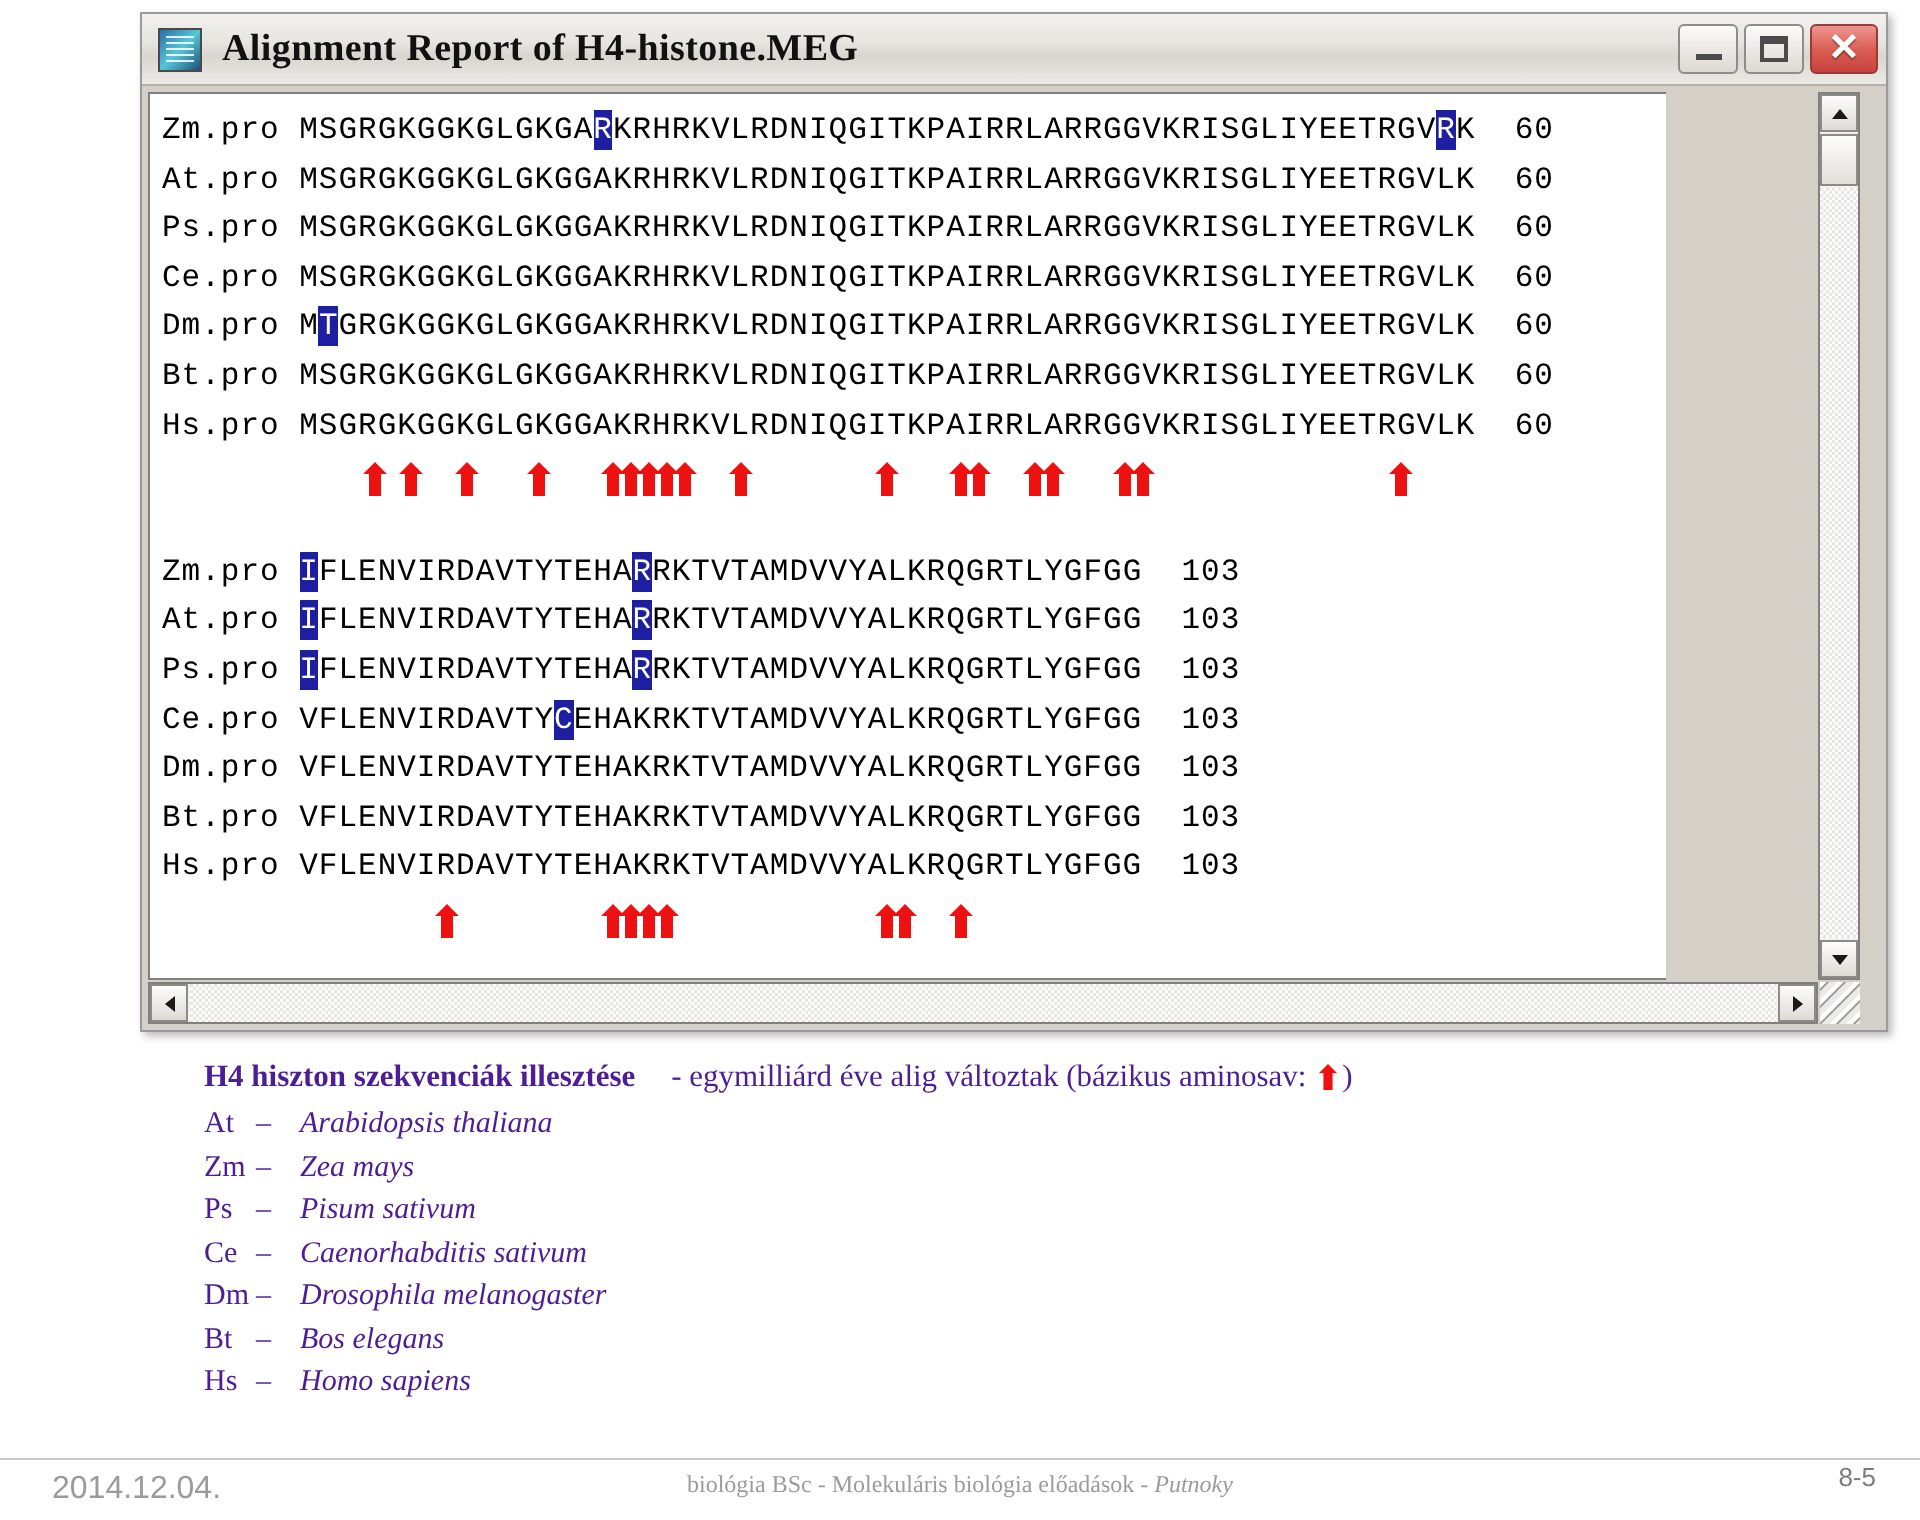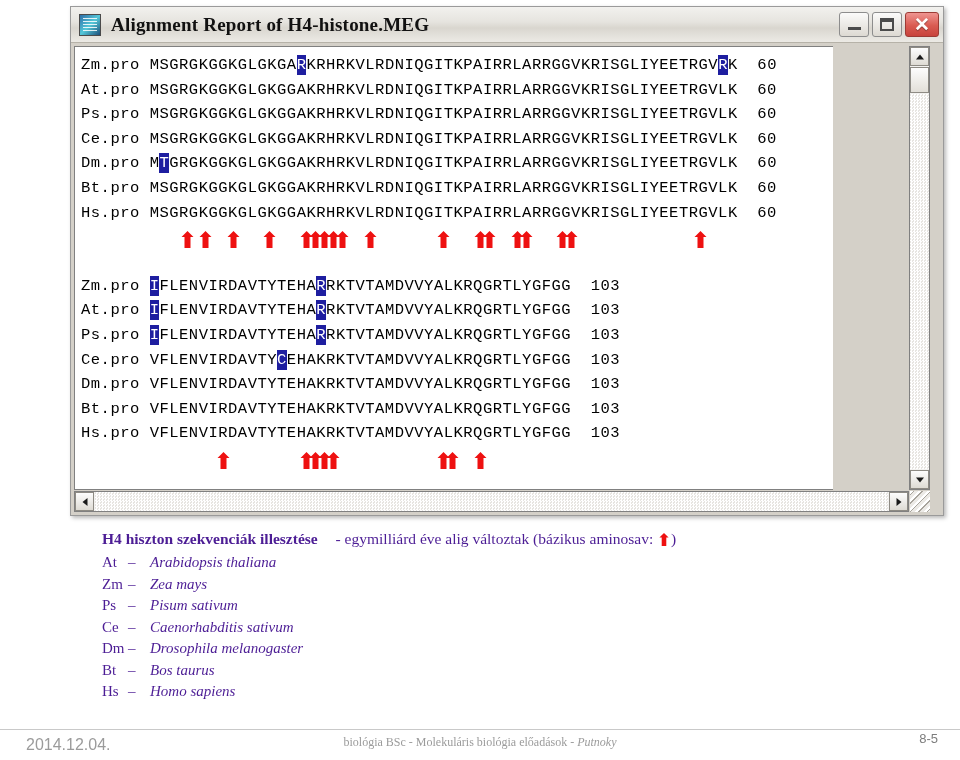--- a/index.html
+++ b/index.html
@@ -463,21 +463,21 @@
       <span style="display:inline-block;width:14px;"></span><span class="reg">- egymilliárd éve alig változtak  (bázikus aminosav: </span><span class="inline-arrow"><svg width="12" height="13" viewBox="0 0 13 17">
             <polygon points="6.5,0 12.5,6 9.5,6 9.5,17 3.5,17 3.5,6 0.5,6" fill="#ee1111"></polygon>
           </svg></span><span class="reg">)</span>
     </div>
     <div id="species-list">
         <div class="species-row"><span class="sp-code">At</span><span class="sp-dash">–</span><span class="sp-name">Arabidopsis thaliana</span></div>
         <div class="species-row"><span class="sp-code">Zm</span><span class="sp-dash">–</span><span class="sp-name">Zea mays</span></div>
         <div class="species-row"><span class="sp-code">Ps</span><span class="sp-dash">–</span><span class="sp-name">Pisum sativum</span></div>
         <div class="species-row"><span class="sp-code">Ce</span><span class="sp-dash">–</span><span class="sp-name">Caenorhabditis sativum</span></div>
         <div class="species-row"><span class="sp-code">Dm</span><span class="sp-dash">–</span><span class="sp-name">Drosophila melanogaster</span></div>
-        <div class="species-row"><span class="sp-code">Bt</span><span class="sp-dash">–</span><span class="sp-name">Bos taurus</span></div>
+        <div class="species-row"><span class="sp-code">Bt</span><span class="sp-dash">–</span><span class="sp-name">Bos elegans</span></div>
         <div class="species-row"><span class="sp-code">Hs</span><span class="sp-dash">–</span><span class="sp-name">Homo sapiens</span></div>
       </div>
   </div>
 
   <div id="footer-rule"></div>
   <div id="footer-date">2014.12.04.</div>
   <div id="footer-center">
     <span>biológia BSc - Molekuláris biológia előadások  -  </span><span class="ital">Putnoky</span>
   </div>
   <div id="footer-page">8-5</div>

